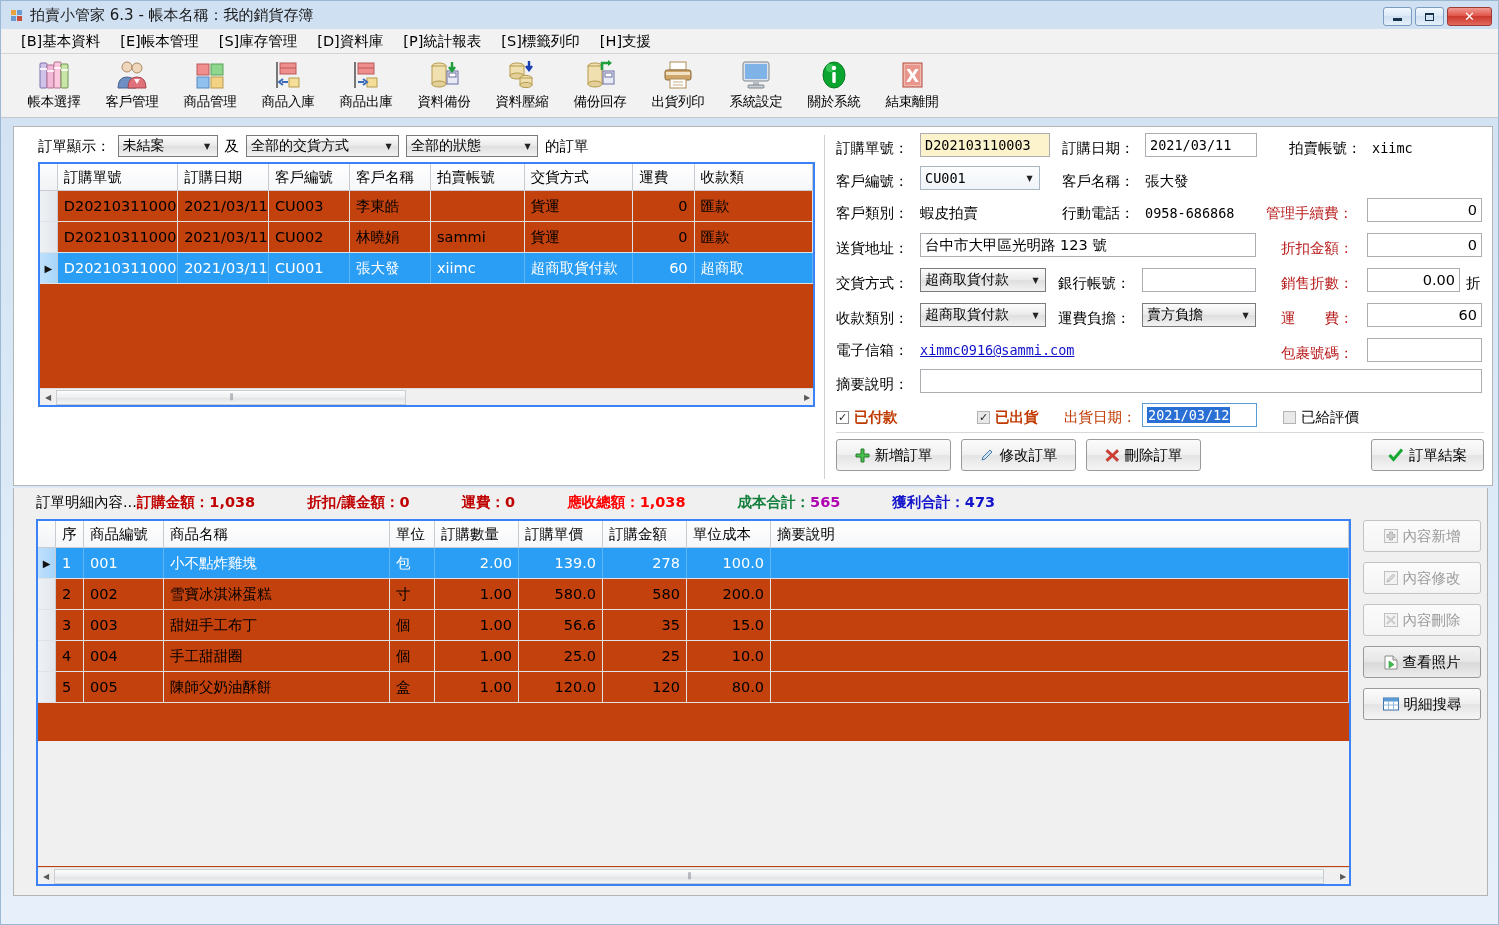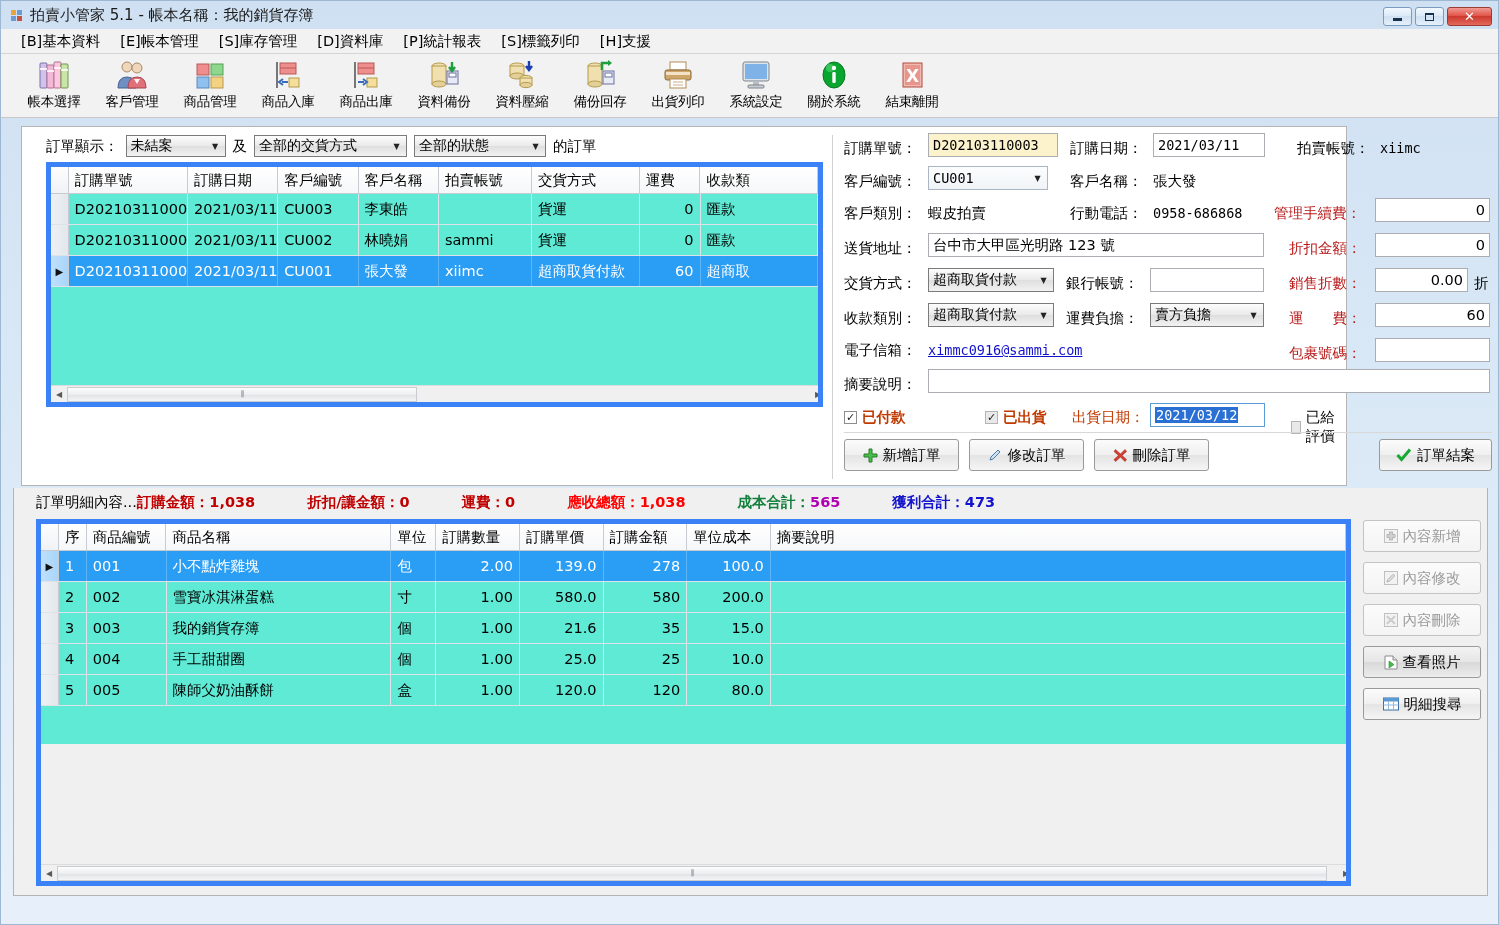--- a/index.html
+++ b/index.html
@@ -55,42 +55,42 @@
     display:flex; align-items:flex-start; padding-left:14px; padding-top:3px;
   }
   .tb {
     width:78px; display:flex; flex-direction:column; align-items:center; cursor:default;
   }
   .tb .ic { height:34px; display:flex; align-items:flex-end; justify-content:center; }
   .tb .lb { font-size:13.5px; margin-top:2px; white-space:nowrap; letter-spacing:-0.3px; }
 
   
   #panel-top {
-    position:absolute; left:20px; top:125px; width:1326px; height:360px;
+    position:absolute; left:12px; top:125px; width:1480px; height:360px;
     background:#fff; border:1px solid #b4b4b4;
   }
   #panel-bottom {
     position:absolute; left:12px; top:487px; width:1475px; height:408px;
     background:#f0f0f0; border:1px solid #b4b4b4; border-top:none;
   }
   .sep-v { position:absolute; left:810px; top:8px; width:1px; height:344px; background:#d0d0d0; }
 
   
   #filter-row { position:absolute; left:24px; top:8px; display:flex; align-items:center; gap:7px; }
   #filter-row .lbl { font-size:14.5px; }
   .cbo {
     height:22px; border:1px solid #7b7b7b; background:linear-gradient(to bottom,#fdfdfd,#eaeaea 48%,#dfdfdf 52%,#f2f2f2);
     display:flex; align-items:center; padding:0 2px 0 4px; font-size:14px; position:relative; cursor:default;
   }
   .cbo .cv { flex:1; white-space:nowrap; overflow:hidden; }
   .cbo .arr { width:15px; text-align:center; font-size:8px; color:#222; }
   .cbo.flat { border:1px solid #aab6c2; background:linear-gradient(to bottom,#fcfdfe,#f0f4f8); }
 
   
-  .grid { position:absolute; background:#5eead4; border:5px solid #3b82f6; overflow:hidden; }
+  .grid { position:absolute; background:#c2410c; border:2px solid #3b82f6; overflow:hidden; }
   .ghead { display:flex; height:27px; background:#fff; border-bottom:1px solid #c8ccd2; }
   .ghead .gh {
     border-right:1px solid #c8ccd2; font-size:14.5px; display:flex; align-items:center;
     padding-left:6px; background:linear-gradient(to bottom,#ffffff,#f6f7f9); white-space:nowrap;
   }
   .grow { display:flex; height:31px; border-bottom:1px solid #dfe2e6; }
   .grow .gc {
     border-right:1px solid #dfe2e6; font-size:14.5px; display:flex; align-items:center;
     padding:0 6px; white-space:nowrap; overflow:hidden;
   }
@@ -155,21 +155,21 @@
 
 <div id="window">
 
   <div id="titlebar">
     <svg class="t-icon" viewBox="0 0 12 11">
       <rect x="0" y="0" width="5" height="5" fill="#e8a33d"></rect>
       <rect x="6" y="0" width="5" height="5" fill="#6b9bd2"></rect>
       <rect x="0" y="6" width="5" height="5" fill="#6b9bd2"></rect>
       <rect x="6" y="6" width="5" height="5" fill="#c7503f"></rect>
     </svg>
-    <div class="t-text">拍賣小管家 5.1 - 帳本名稱：我的銷貨存簿</div>
+    <div class="t-text">拍賣小管家 6.3 - 帳本名稱：我的銷貨存簿</div>
     <div class="winbtns">
       <div class="winbtn">
         <div class="g">
             <div class="min-glyph"></div>
           </div>
       </div>
       <div class="winbtn">
         <div class="g">
             <div class="max-glyph"></div>
           </div>
@@ -599,24 +599,24 @@
         <div class="gc num" style="width:84px;">580.0</div>
         <div class="gc num" style="width:84px;">580</div>
         <div class="gc num" style="width:84px;">200.0</div>
         <div class="gc" style="width:578px;"></div>
       </div>
 
       <div class="grow">
         <div class="gsel-ind"></div>
         <div class="gc" style="width:28px;">3</div>
         <div class="gc" style="width:80px;">003</div>
-        <div class="gc" style="width:226px;">我的銷貨存簿</div>
+        <div class="gc" style="width:226px;">甜妞手工布丁</div>
         <div class="gc" style="width:45px;">個</div>
         <div class="gc num" style="width:84px;">1.00</div>
-        <div class="gc num" style="width:84px;">21.6</div>
+        <div class="gc num" style="width:84px;">56.6</div>
         <div class="gc num" style="width:84px;">35</div>
         <div class="gc num" style="width:84px;">15.0</div>
         <div class="gc" style="width:578px;"></div>
       </div>
 
       <div class="grow">
         <div class="gsel-ind"></div>
         <div class="gc" style="width:28px;">4</div>
         <div class="gc" style="width:80px;">004</div>
         <div class="gc" style="width:226px;">手工甜甜圈</div>

